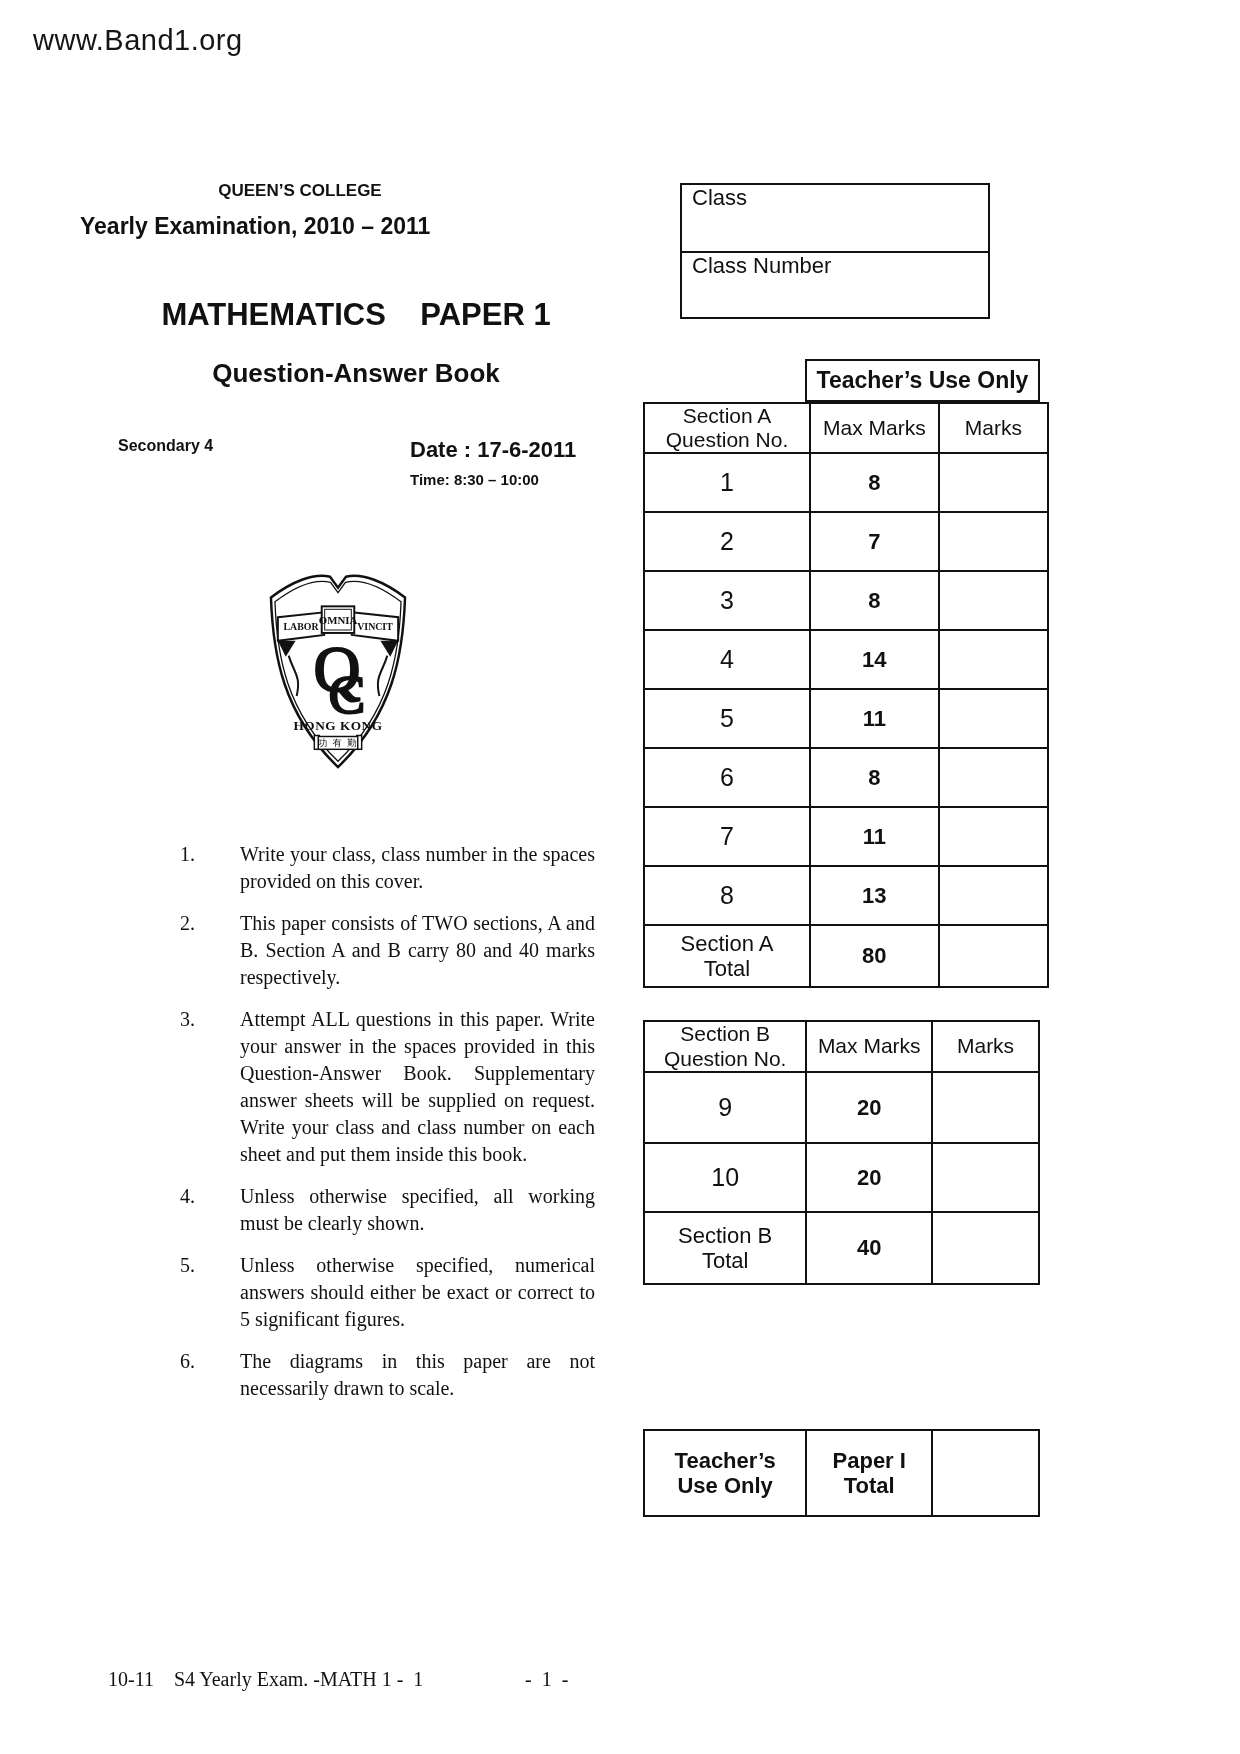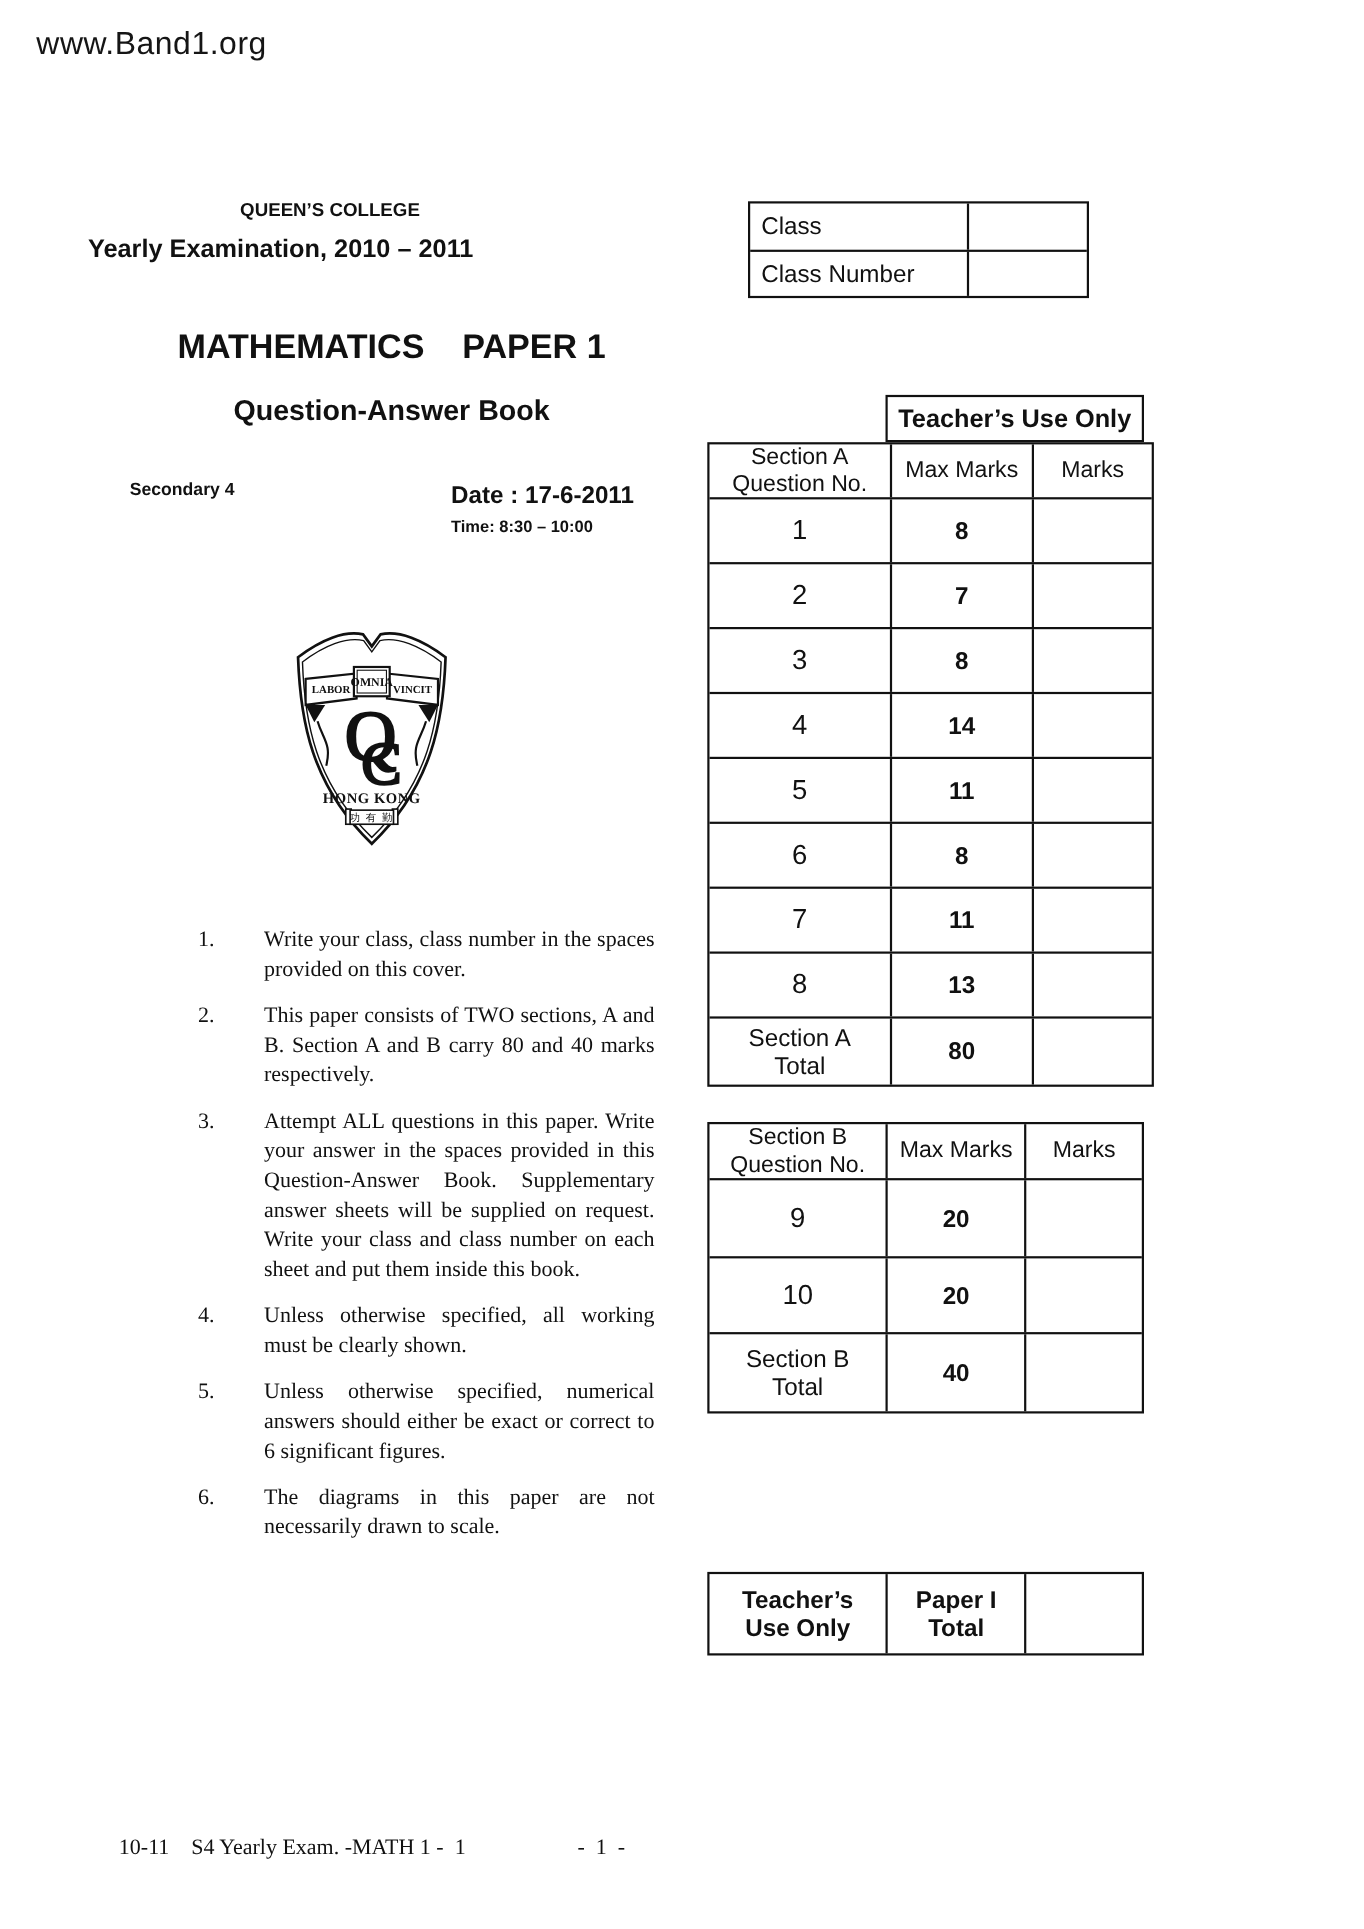--- a/index.html
+++ b/index.html
@@ -28,41 +28,41 @@
   .mc { box-sizing:border-box; display:flex; flex-direction:column; align-items:center;
         justify-content:center; text-align:center; line-height:1.15; }
   .mc + .mc { border-left:2px solid #111; }
   .col-q { width:40.8%; } .col-max { width:32%; } .col-marks { width:27.2%; }
   .hdr { font-size:21px; }
   .qnum { font-size:25px; }
   .maxv { font-size:22px; font-weight:bold; }
   .totlbl { font-size:22px; }
 
   #class-table { left:680px; top:183px; width:310px; }
-  #class-table .mrow { height:42px; }
+  #class-table .mrow { height:66px;flex-direction:column; }
   #class-table .lbl { width:64.5%; align-items:flex-start; padding-left:10px; text-align:left; font-size:22px; }
   #class-table .val { width:35.5%; }
 
   #teacher-box { left:805px; top:359px; width:235px; height:43px; box-sizing:border-box;
                  border:2.5px solid #111; display:flex; align-items:center; justify-content:center;
                  font-size:23px; font-weight:bold; position:absolute; background:#fff; }
 
   #section-a { left:643px; top:402px; width:406px; }
   #section-a .hrow { height:48px; }
   #section-a .drow { height:59px; }
   #section-a .trow { height:62px; }
 
   #section-b { left:643px; top:1020px; width:397px; }
   #section-b .hrow { height:49px; }
   #section-b .drow9  { height:71px; }
   #section-b .drow10 { height:69px; }
   #section-b .trow { height:72px; }
 
   #paper-total { left:643px; top:1429px; width:397px; }
-  #paper-total .mrow { height:72px; }
+  #paper-total .mrow { height:84px; }
   #paper-total .blbl { font-size:22px; font-weight:bold; }
 
   
   #instructions { left:180px; top:841px; width:415px;
                   font-family:"Liberation Serif", serif; font-size:20px; line-height:27px; }
   .inst { display:flex; margin-bottom:15px; }
   .inst:last-child { margin-bottom:0; }
   .inst .n { width:60px; flex:none; }
   .inst .t { flex:1; text-align:justify; }
 
@@ -245,21 +245,21 @@
     <div class="inst">
       <span class="n">3.</span>
       <div class="t">Attempt ALL questions in this paper. Write your answer in the spaces provided in this Question-Answer Book. Supplementary answer sheets will be supplied on request. Write your class and class number on each sheet and put them inside this book.</div>
     </div>
     <div class="inst">
       <span class="n">4.</span>
       <div class="t">Unless otherwise specified, all working must be clearly shown.</div>
     </div>
     <div class="inst">
       <span class="n">5.</span>
-      <div class="t">Unless otherwise specified, numerical answers should either be exact or correct to 6 significant figures.</div>
+      <div class="t">Unless otherwise specified, numerical answers should either be exact or correct to 5 significant figures.</div>
     </div>
     <div class="inst">
       <span class="n">6.</span>
       <div class="t">The diagrams in this paper are not necessarily drawn to scale.</div>
     </div>
   </div>
 
   <div id="footer" class="abs">
     <span class="fl">10-11    S4 Yearly Exam. -MATH 1 -  1</span>
     <span class="fp">-  1  -</span>

